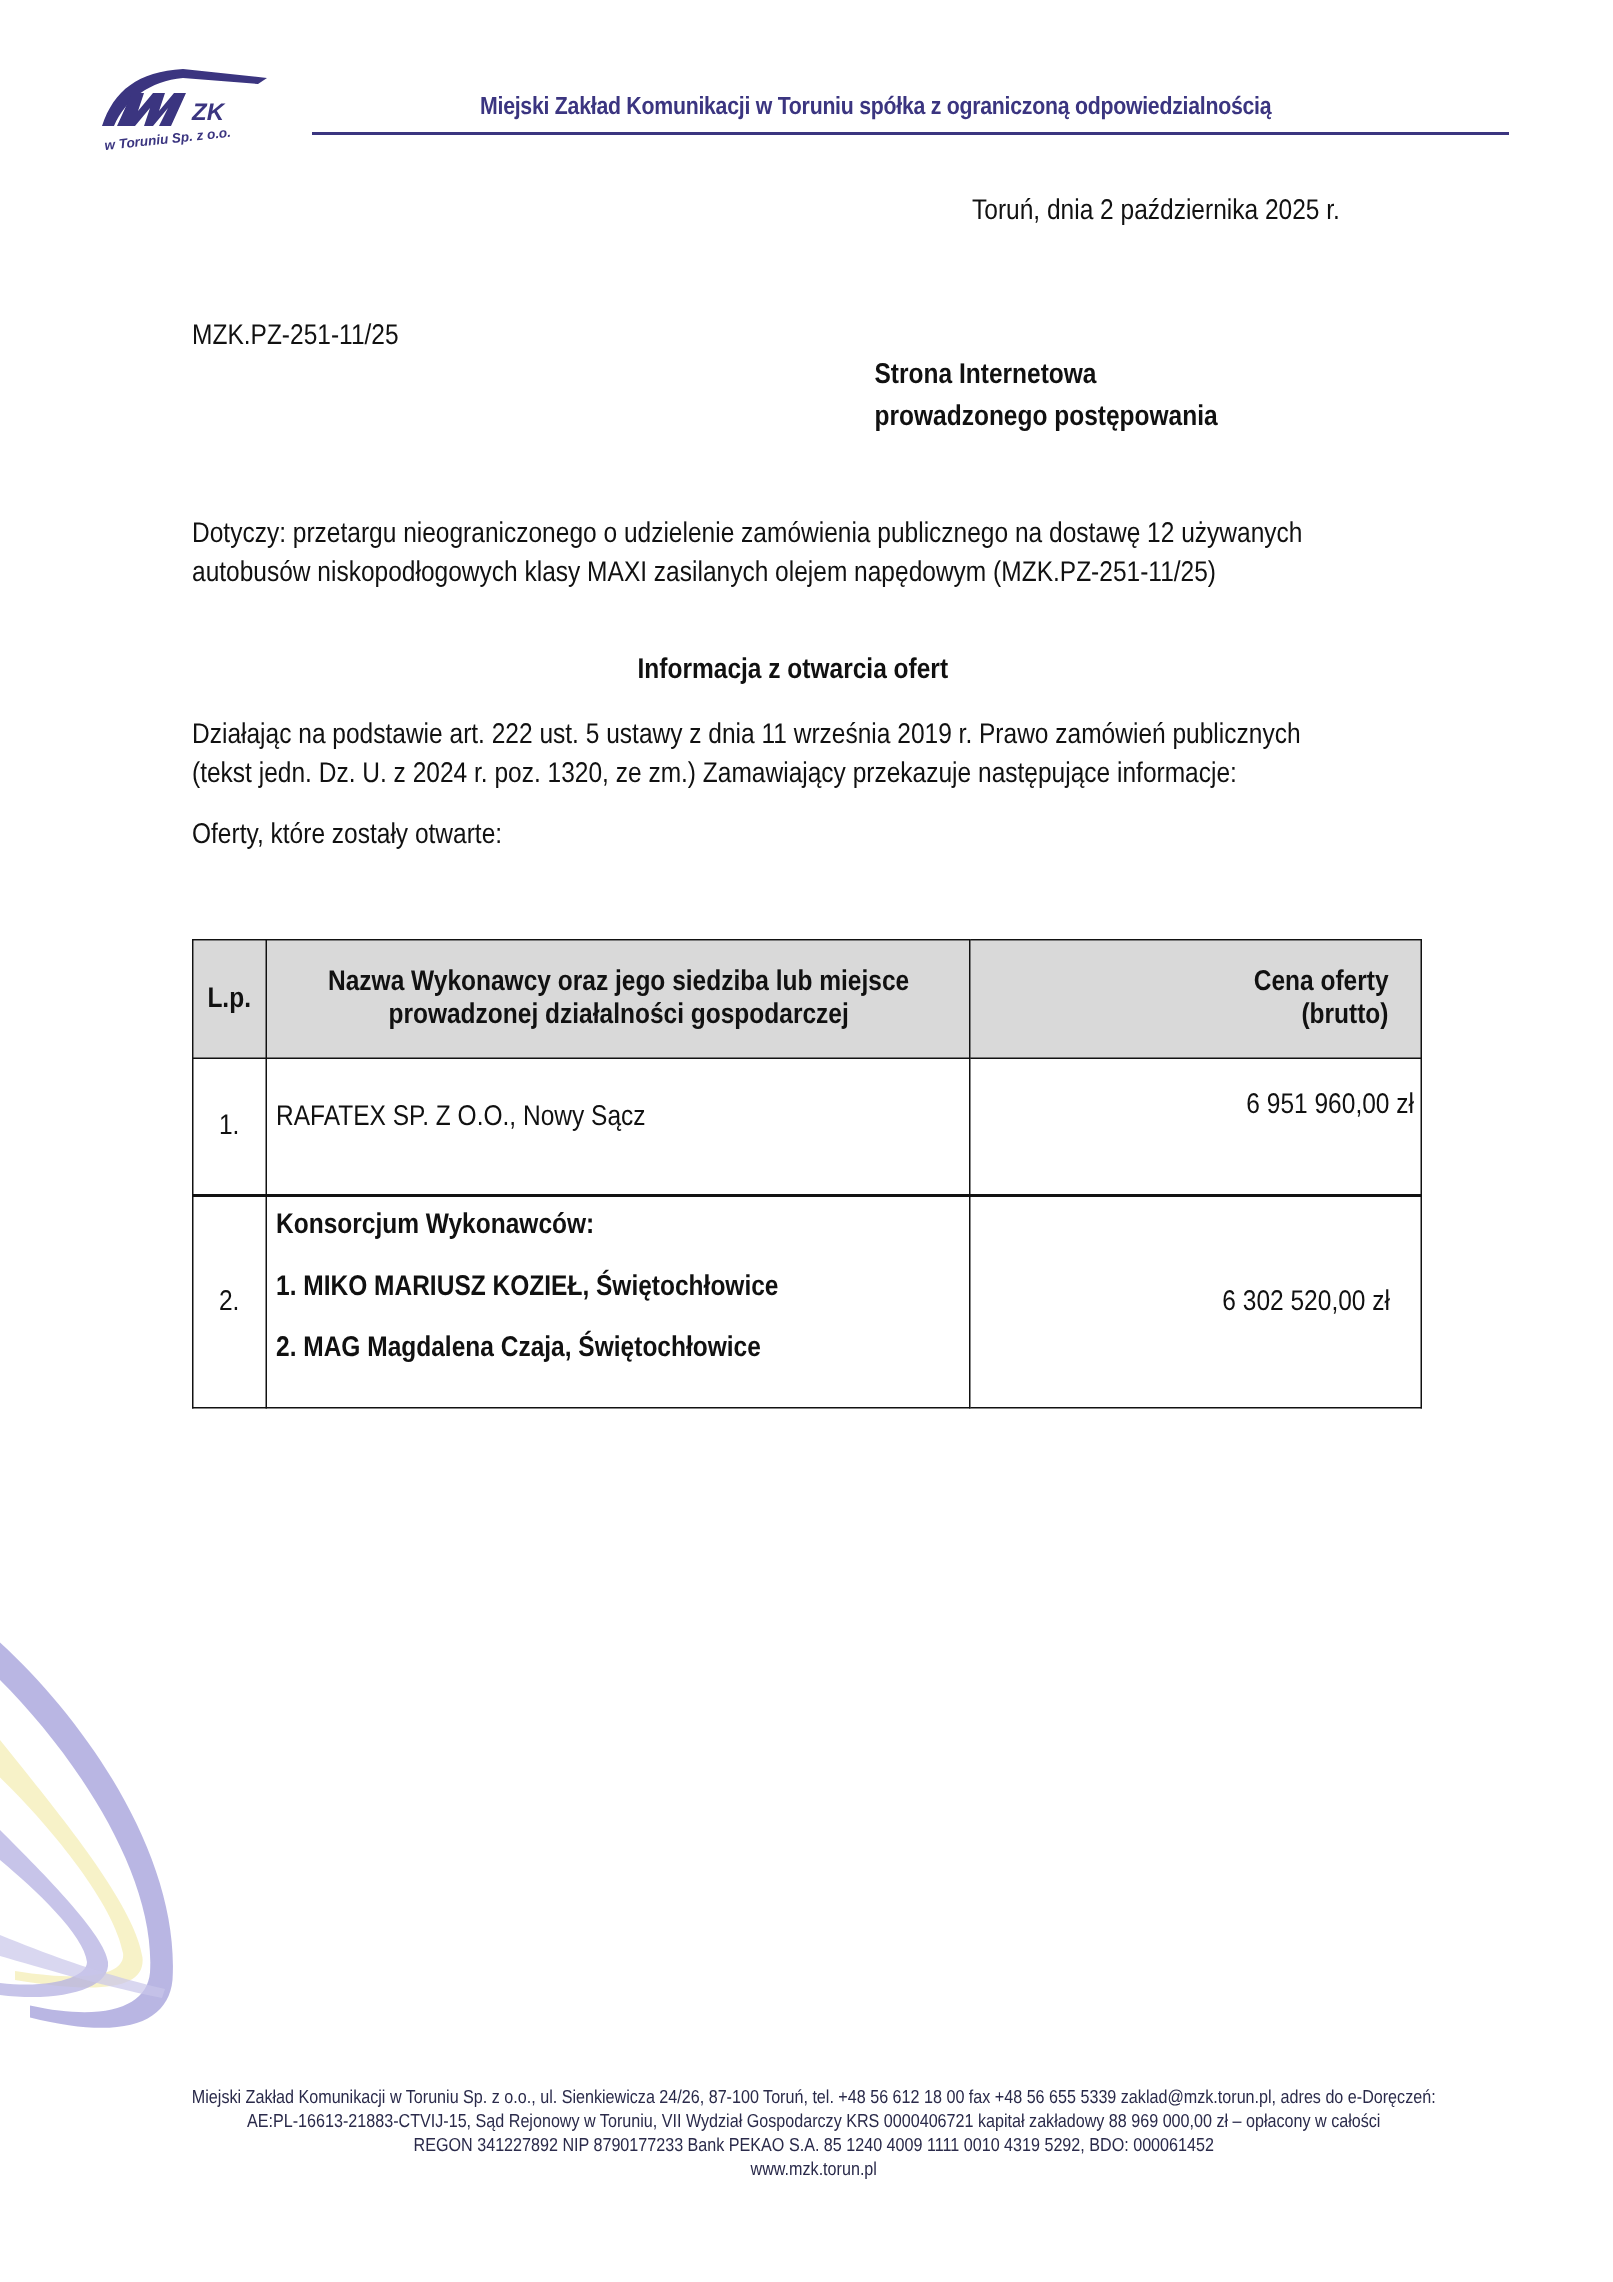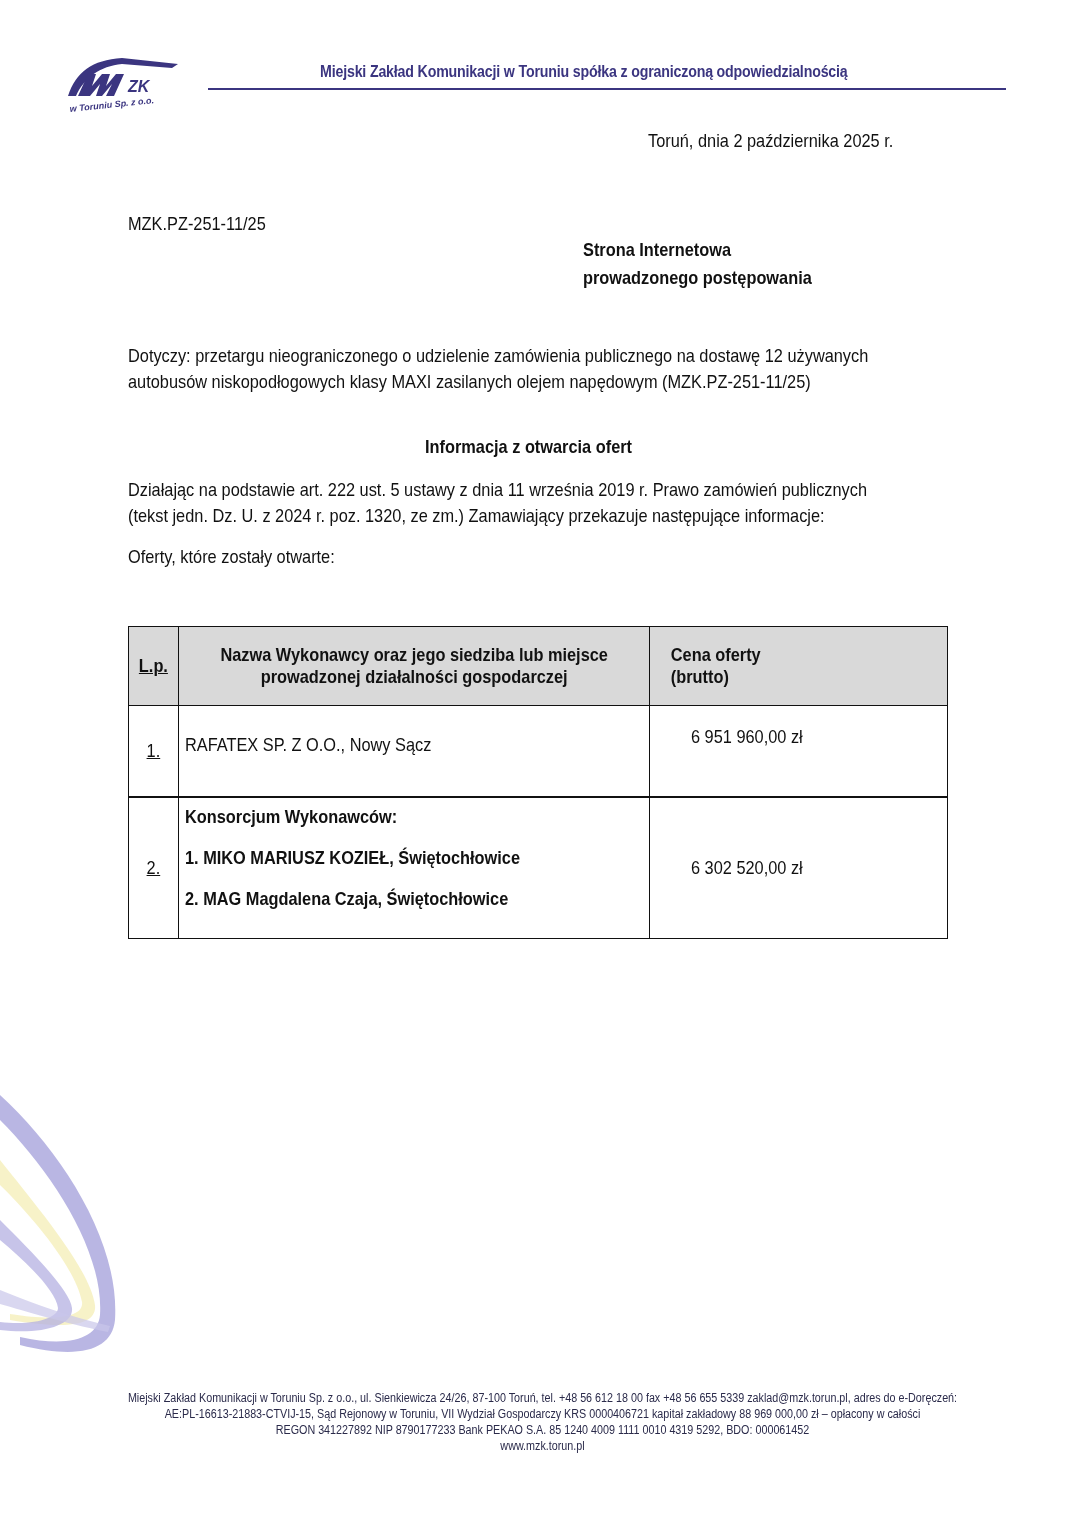--- a/index.html
+++ b/index.html
@@ -1,19 +1,19 @@
 <!DOCTYPE html>
 <html><head>
 <meta charset="utf-8">
 <style>
   html, body { margin: 0; padding: 0; background: #ffffff; }
   body { width: 1075px; height: 1521px; position: relative; overflow: hidden;
          font-family: "Liberation Sans", sans-serif; color: #111; }
   .abs { position: absolute; }
-  .logo { left: 62px; top: 52px; width: 125px; height: 64px; }
+  .logo { left: 62px; top: 40px; width: 125px; height: 64px; }
   .header-title { left: 320px; top: 62px; font-size: 16.5px; font-weight: bold;
                   color: #3b3580; letter-spacing: -0.2px; transform: scaleX(0.86);
                   transform-origin: left top; white-space: nowrap; }
   .header-rule { left: 208px; top: 88px; width: 798px; height: 2px; background: #3b3580; }
   .body-text { font-size: 19px; line-height: 26px; transform: scaleX(0.86);
                transform-origin: left top; white-space: nowrap; }
   .date { left: 648px; top: 128px; }
   .ref { left: 128px; top: 211px; }
   .recipient { left: 583px; top: 236px; font-weight: bold; line-height: 28px; }
   .subject { left: 128px; top: 343px; }
@@ -21,30 +21,30 @@
   .basis { left: 128px; top: 477px; }
   .intro { left: 128px; top: 544px; }
 
   table.offers { position: absolute; left: 128px; top: 626px; width: 820px;
                  border-collapse: collapse; font-size: 19px; }
   table.offers td, table.offers th { border: 1.5px solid #111; padding: 0; vertical-align: middle; }
   table.offers th { background: #d9d9d9; font-weight: bold; height: 78px; }
   .cell-inner { transform: scaleX(0.86); transform-origin: center; display: block; white-space: nowrap; }
   .left-inner { transform: scaleX(0.86); transform-origin: left center; display: block; white-space: nowrap; }
   .right-inner { transform: scaleX(0.86); transform-origin: right center; display: block; white-space: nowrap; }
-  .col-lp { width: 50px; text-align: center; text-decoration: underline; }
+  .col-lp { width: 50px; text-align: center; }
   .col-name { width: 460px; }
-  .col-price { width: 306px; text-align: left; }
+  .col-price { width: 306px; text-align: right; }
   .row1 td { height: 62px; }
   .row2 td { height: 134px; }
   .row1 .col-name { vertical-align: top; padding: 28px 6px 0 6px; }
   .row1 .col-price { vertical-align: top; padding: 20px 4px 0 0; }
   .row2 .col-name { vertical-align: top; padding: 6px 6px 0 6px; font-weight: bold; }
   .row2 .col-name .line { display: block; height: 26px; line-height: 26px; margin-bottom: 15px; }
-  .row2 .col-price { padding-right: 4px; }
+  .row2 .col-price { padding-right: 20px; }
   tr.row2 { border-top: 2.5px solid #111; }
 
   .swoosh { left: 0; top: 1090px; width: 130px; height: 290px; }
   .footer { left: 0; top: 1390px; width: 1085px; text-align: center; font-size: 12.5px;
             line-height: 16px; color: #2a2a4a; }
   .footer .fline { display: block; transform: scaleX(0.86); transform-origin: center; white-space: nowrap; }
 </style>
 </head>
 <body>
 

